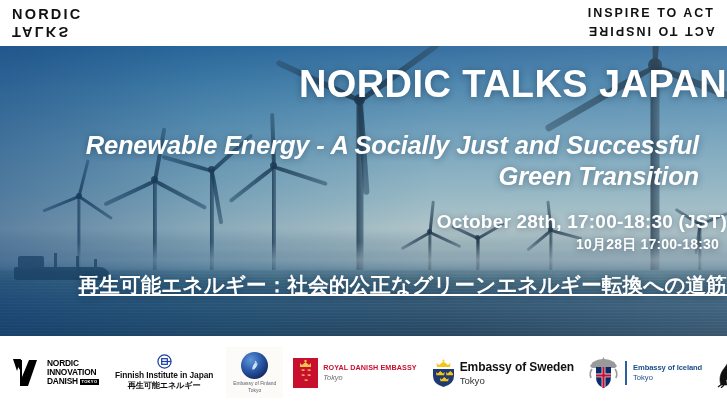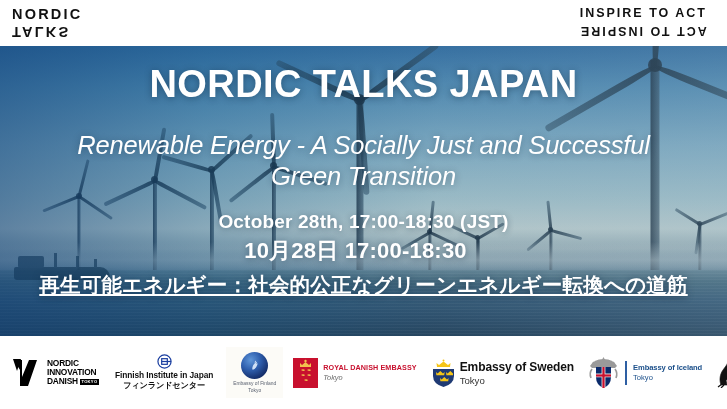--- a/index.html
+++ b/index.html
@@ -16,21 +16,21 @@
     position:absolute; top:0; left:0; width:727px; height:46px;
     background:#ffffff; z-index:40;
   }
   .logo-nordictalks {
     position:absolute; left:12px; top:6px;
     font-size:14.5px; font-weight:bold; letter-spacing:2.2px;
     color:#111; line-height:1.18; text-align:left;
   }
   .logo-nordictalks .flip { display:block; transform:scaleY(-1); }
   .logo-inspire {
-    position:absolute; right:20px; top:6px;
+    position:absolute; right:12px; top:6px;
     font-size:12.5px; font-weight:bold; letter-spacing:2.0px;
     color:#111; line-height:1.25; text-align:right;
   }
   .logo-inspire .flip { display:block; transform:scale(-1,-1); }
 
   
   .hero {
     position:absolute; top:46px; left:0; width:727px; height:290px;
     overflow:hidden;
     background:
@@ -103,43 +103,43 @@
   }
   .ship .super {
     position:absolute; bottom:12px; left:4px; width:26px; height:12px;
     background:#1b3546; border-radius:2px;
   }
   .ship .crane1 { position:absolute; bottom:12px; left:40px; width:3px; height:15px; background:#1b3546; }
   .ship .crane2 { position:absolute; bottom:12px; left:62px; width:3px; height:12px; background:#1b3546; }
   .ship .crane3 { position:absolute; bottom:12px; left:80px; width:3px; height:9px; background:#1b3546; }
 
   
-  .hero-text { position:absolute; inset:0; z-index:25; text-align:center;border-radius:15px; }
+  .hero-text { position:absolute; inset:0; z-index:25; text-align:right;border-radius:15px; }
   .title {
     position:absolute; top:17px; left:0; right:0;
     font-size:38px; font-weight:bold; color:#ffffff;
     letter-spacing:0.4px;
     text-shadow:0 1px 7px rgba(10,35,60,0.45);
   }
   .subtitle {
     position:absolute; top:84px; left:0; right:0;
-    font-size:25.5px; font-weight:normal; font-style:italic; color:#ffffff;
+    font-size:25.5px; font-weight:bold; font-style:italic; color:#ffffff;
     line-height:1.22; letter-spacing:-0.2px;
     text-shadow:0 1px 7px rgba(10,35,60,0.40);
-    padding:0 48px;
+    padding:0 28px;
   }
   .date-en {
     position:absolute; top:165px; left:0; right:0;
     font-size:19px; font-weight:bold; color:#ffffff;
     letter-spacing:0.2px;
     text-shadow:0 1px 6px rgba(10,35,60,0.45);
   }
   .date-jp {
-    position:absolute; top:190px; left:0; right:16px;
-    font-size:22px; font-weight:bold; color:#ffffff;
+    position:absolute; top:190px; left:0; right:8px;
+    font-size:14px; font-weight:bold; color:#ffffff;
     letter-spacing:0.2px;
     text-shadow:0 1px 6px rgba(10,35,60,0.45);
   }
   .jp-tagline {
     position:absolute; top:225px; left:0; right:0;
     font-size:20.5px; font-weight:bold; color:#ffffff;
     letter-spacing:0.2px;
     text-shadow:0 1px 7px rgba(10,35,60,0.55);
     text-decoration:underline;
   }
@@ -348,21 +348,21 @@
       </div>
     </div>
 
     <div class="lg fij">
       <svg class="fij-mark" viewBox="0 0 16 16">
         <circle cx="8" cy="8" r="7" fill="none" stroke="#1b3fa0" stroke-width="1.3"></circle>
         <rect x="5" y="5" width="6" height="6" fill="none" stroke="#1b3fa0" stroke-width="1.3"></rect>
         <line x1="5" y1="8" x2="15" y2="8" stroke="#1b3fa0" stroke-width="1.3"></line>
       </svg>
       <div class="fij-t1">Finnish Institute in Japan</div>
-      <div class="fij-t2">フィンランドセンター</div>
+      <div class="fij-t2">再生可能エネルギー</div>
     </div>
 
     <div class="lg fin">
       <div class="fin-orb">
         <svg viewBox="0 0 20 20" width="14" height="14">
           <path d="M6 15 C6 10 8 7 11 5 L13 4 L12 7 L14 6 L13 9 C12 12 10 14 8 15 Z" fill="#cfe0f5"></path>
           <path d="M9 5 L11 2 L12 5 Z" fill="#cfe0f5"></path>
         </svg>
       </div>
       <div class="fin-t">Embassy of Finland</div>

